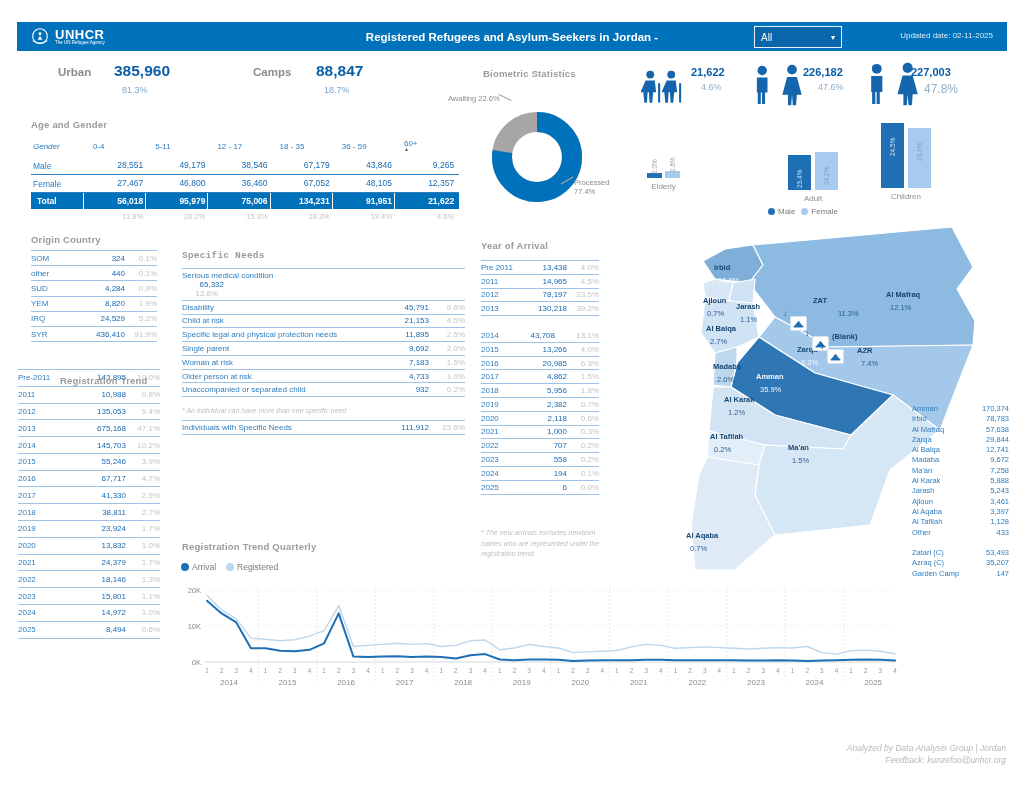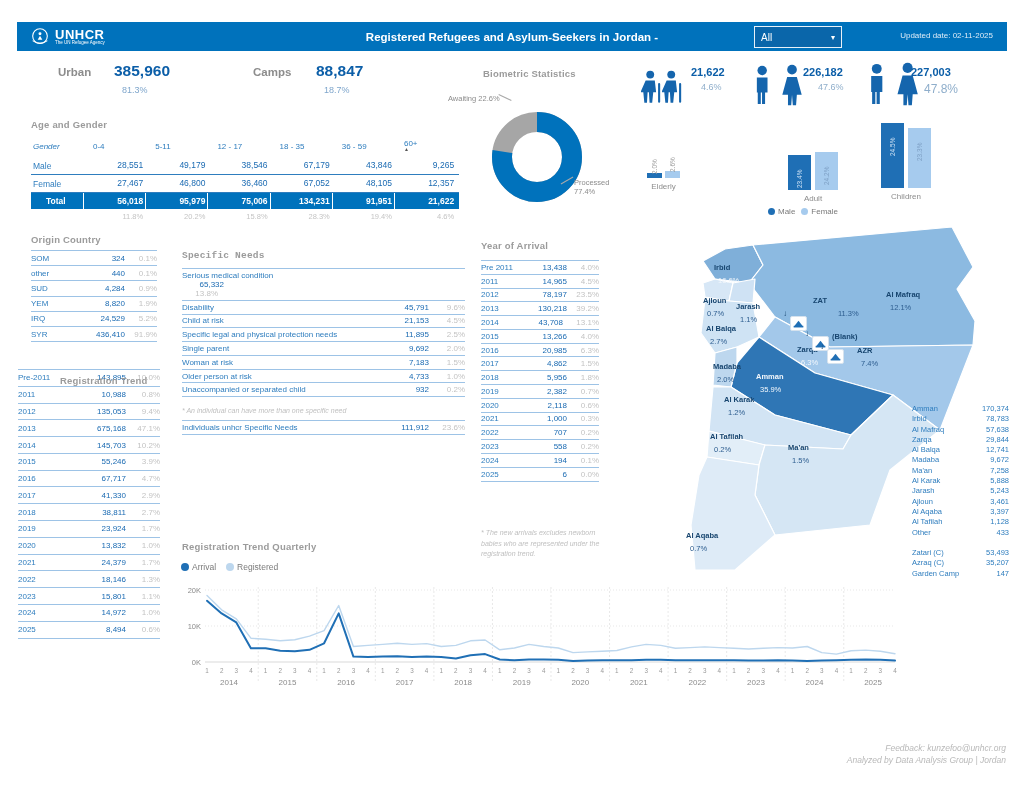--- a/index.html
+++ b/index.html
@@ -29,21 +29,21 @@
   .mini .c2{text-align:right;color:#1a6ab2;}
   .mini .c3{text-align:right;color:#c3c3c3;}
   
   .ag-row{display:grid;grid-template-columns:52px repeat(6,62.2px);align-items:center;}
   .ag-head span{color:#2e7dbe;font-size:8px;}
   .ag-data{border-bottom:1px solid #2e7dbe;}
   .ag-data .lab{color:#2e7dbe;font-size:8.5px;}
   .ag-data .num{color:#1a6ab2;font-size:8.5px;text-align:right;padding:3px 2px 4px 0;}
   .ag-total{background:#0072BC;}
   .ag-total span{color:#fff;font-weight:bold;font-size:8.5px;text-align:right;padding:3px 2px 3px 0;border-left:1px solid #fff;}
-  .ag-total span:first-child{text-align:left;border-left:none;padding-left:15px;}
+  .ag-total span:first-child{text-align:left;border-left:none;padding-left:6px;}
   .ag-pct span{color:#c4c4c4;font-size:7.5px;text-align:right;padding:3px 2px 0 0;}
   .note{color:#c0c0c0;font-style:italic;font-size:7px;line-height:1.5;}
   
   .map-label{position:absolute;font-size:7.5px;font-weight:bold;color:#17456f;white-space:nowrap;}
   .map-pct{position:absolute;font-size:7.5px;color:#2d5d8f;white-space:nowrap;}
   .map-pct.white, .map-label.white{color:#f2f7fc;}
   .camp-icon{position:absolute;width:15px;height:13px;background:#fff;border:1px solid #d5e2ee;
              border-radius:2px;display:flex;align-items:center;justify-content:center;}
   .camp-arrow{position:absolute;font-size:8px;color:#17456f;font-weight:bold;}
   
@@ -362,21 +362,21 @@
       </div>
       <div class="trow" style="padding: 1.9px 0px;">
         <span class="c1">Unaccompanied or separated child</span>
         <span class="c2" style="width: 42px;">932</span>
         <span class="c3" style="width: 36px;">0.2%</span>
       </div>
     </div>
   <div class="abs note" style="left:182px;top:406px;">* An individual can have more than one specific need</div>
   <div class="abs mini" id="needs-total" style="left:182px;top:420px;width:283px;font-size:8px;">
       <div class="trow" style="padding: 2.2px 0px;">
-        <span class="c1">Individuals unhcr Specific Needs</span>
+        <span class="c1">Individuals with Specific Needs</span>
         <span class="c2" style="width: 42px;">111,912</span>
         <span class="c3" style="width: 36px;">23.6%</span>
       </div>
     </div>
 
   <div class="abs sec-title" style="left:481px;top:240px;">Year of Arrival</div>
   <div class="abs mini" id="yoa-table" style="left:481px;top:260px;width:118px;font-size:8px;">
       <div class="trow" style="padding: 1.9px 0px;">
         <span class="c1">Pre 2011</span>
         <span class="c2" style="width: 42px;">13,438</span>
@@ -393,21 +393,21 @@
         <span class="c3" style="width: 32px;">23.5%</span>
       </div>
       <div class="trow" style="padding: 1.9px 0px;">
         <span class="c1">2013</span>
         <span class="c2" style="width: 42px;">130,218</span>
         <span class="c3" style="width: 32px;">39.2%</span>
       </div>
       <div class="trow" style="padding: 1.9px 0px;">
         <span class="c1">2014</span>
         <span class="c2" style="width: 42px;">43,708</span>
-        <span class="c3" style="width: 36px;">13.1%</span>
+        <span class="c3" style="width: 44px; margin-top: 13px;">13.1%</span>
       </div>
       <div class="trow" style="padding: 1.9px 0px;">
         <span class="c1">2015</span>
         <span class="c2" style="width: 42px;">13,266</span>
         <span class="c3" style="width: 32px;">4.0%</span>
       </div>
       <div class="trow" style="padding: 1.9px 0px;">
         <span class="c1">2016</span>
         <span class="c2" style="width: 42px;">20,985</span>
         <span class="c3" style="width: 32px;">6.3%</span>
@@ -680,17 +680,17 @@
       <text x="668.0851063829787" y="90" text-anchor="middle" font-size="6.3" fill="#9a9a9a" font-family="Liberation Sans,sans-serif">1</text>
       <text x="682.7234042553191" y="90" text-anchor="middle" font-size="6.3" fill="#9a9a9a" font-family="Liberation Sans,sans-serif">2</text>
       <text x="697.3617021276596" y="90" text-anchor="middle" font-size="6.3" fill="#9a9a9a" font-family="Liberation Sans,sans-serif">3</text>
       <text x="712" y="90" text-anchor="middle" font-size="6.3" fill="#9a9a9a" font-family="Liberation Sans,sans-serif">4</text>
       <text x="690.0425531914893" y="102" text-anchor="middle" font-size="8" fill="#8c8c8c" font-family="Liberation Sans,sans-serif">2025</text>
       <polyline points="24.0,12.4 38.6,26.8 53.3,35.8 67.9,55.2 82.6,56.3 97.2,57.8 111.8,56.7 126.5,53.1 141.1,47.7 155.7,22.5 170.4,63.5 185.0,62.4 199.7,61.4 214.3,60.3 228.9,61.4 243.6,60.6 258.2,63.5 272.9,62.4 287.5,57.8 302.1,57.0 316.8,66.8 331.4,65.0 346.0,61.4 360.7,63.5 375.3,65.0 390.0,69.6 404.6,68.9 419.2,68.2 433.9,67.5 448.5,63.9 463.1,61.4 477.8,62.4 492.4,65.3 507.1,64.6 521.7,63.9 536.3,64.6 551.0,65.3 565.6,66.0 580.3,65.3 594.9,64.6 609.5,65.0 624.2,63.5 638.8,69.6 653.4,71.1 668.1,67.8 682.7,67.1 697.4,68.2 712.0,70.7" fill="none" stroke="#BDD7EE" stroke-width="1.4" stroke-linejoin="round" stroke-linecap="round"></polyline>
       <polyline points="24.0,17.8 38.6,30.4 53.3,39.4 67.9,65.3 82.6,65.3 97.2,67.8 111.8,68.2 126.5,66.8 141.1,60.3 155.7,30.4 170.4,73.6 185.0,74.0 199.7,73.6 214.3,73.2 228.9,74.0 243.6,73.6 258.2,74.0 272.9,75.4 287.5,72.2 302.1,71.1 316.8,76.5 331.4,77.2 346.0,76.5 360.7,76.5 375.3,76.8 390.0,77.9 404.6,77.6 419.2,77.2 433.9,77.2 448.5,77.2 463.1,76.8 477.8,76.8 492.4,77.2 507.1,77.2 521.7,77.2 536.3,77.2 551.0,77.2 565.6,77.6 580.3,77.6 594.9,77.2 609.5,77.6 624.2,77.9 638.8,77.6 653.4,77.2 668.1,76.8 682.7,76.5 697.4,76.8 712.0,77.6" fill="none" stroke="#1F6FB5" stroke-width="2" stroke-linejoin="round" stroke-linecap="round"></polyline>
     </svg>
 
   <div id="footer">
+    <div>Analyzed by Data Analysis Group | Jordan</div>
     <div>Feedback: kunzefoo@unhcr.org</div>
-    <div>Analyzed by Data Analysis Group | Jordan</div>
   </div>
 
 </div>
 
 </body></html>

